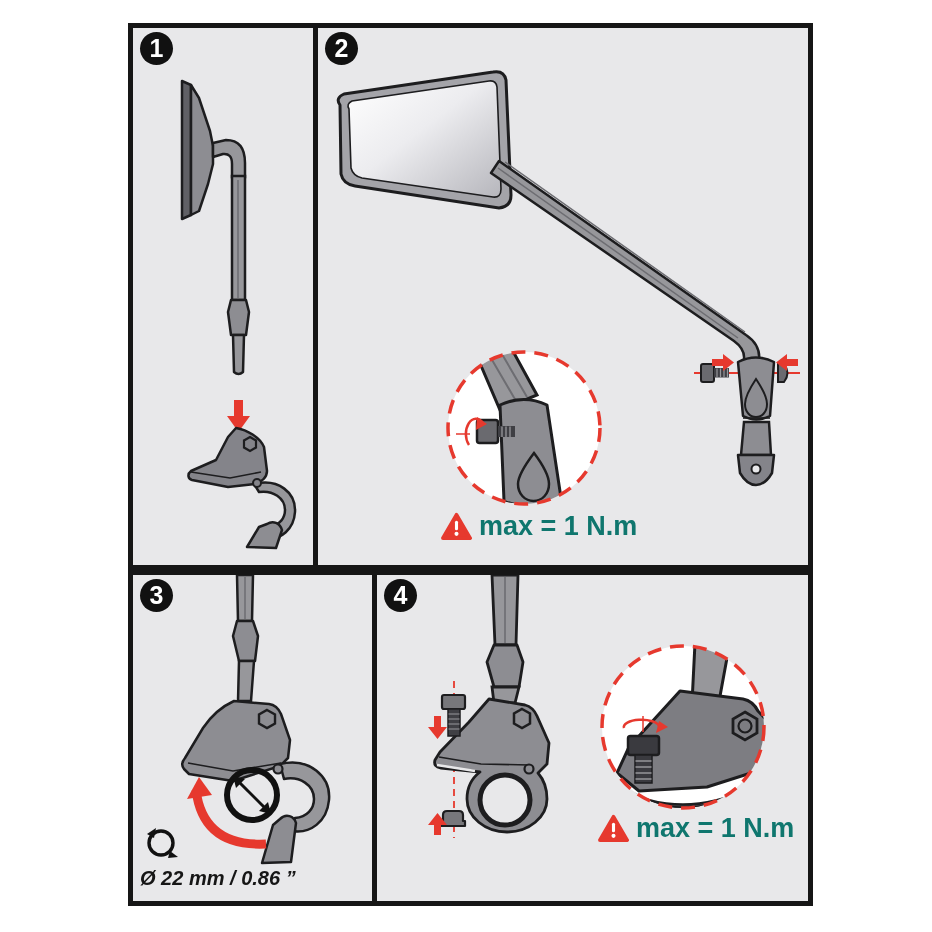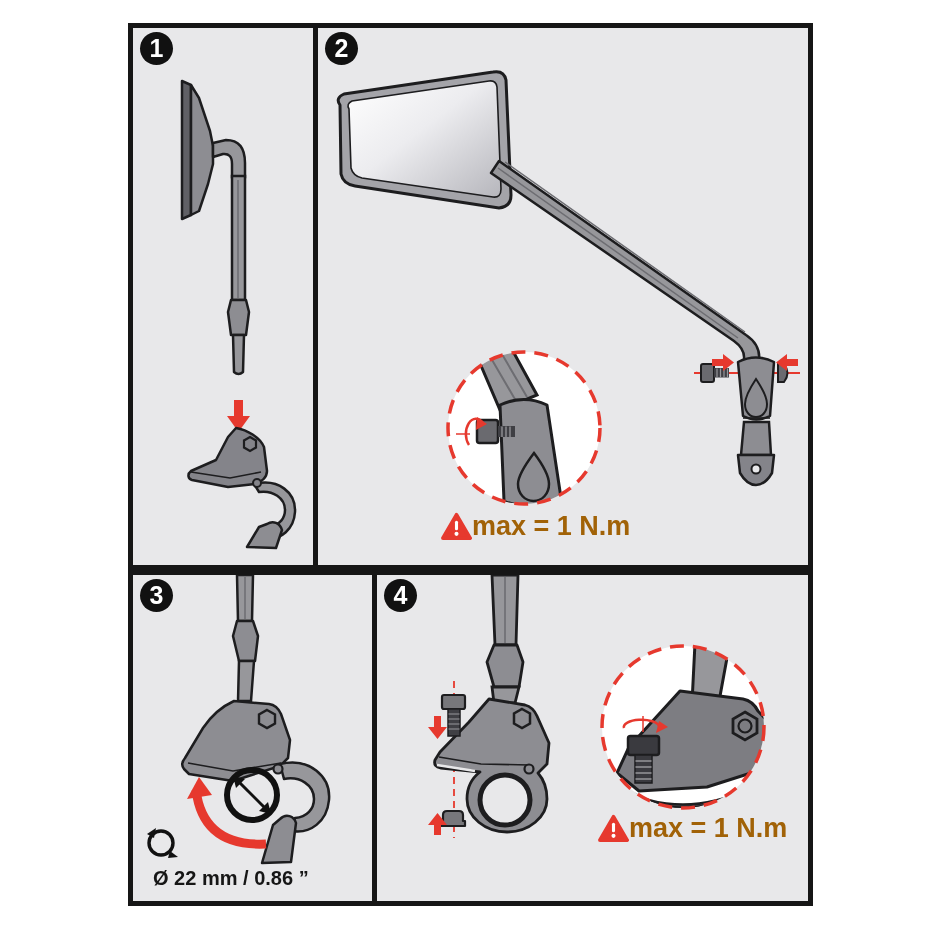--- a/index.html
+++ b/index.html
@@ -8,21 +8,21 @@
   .panel{position:absolute;background:#e8e8ea;border:5px solid #161616;box-sizing:border-box;}
   .panel.no-left{border-left:none;}
   #panel-1{left:128px;top:23px;width:190px;height:547px;}
   #panel-2{left:318px;top:23px;width:495px;height:547px;}
   #panel-3{left:128px;top:570px;width:249px;height:336px;}
   #panel-4{left:377px;top:570px;width:436px;height:336px;}
   .badge{position:absolute;left:7px;top:4px;width:33px;height:33px;border-radius:50%;
          background:#111111;color:#ffffff;font-weight:700;font-size:25px;
          display:flex;align-items:center;justify-content:center;z-index:3;}
   .art{position:absolute;left:0;top:0;}
-  .torque{position:absolute;display:flex;align-items:center;color:#a16207;
+  .torque{position:absolute;display:flex;align-items:center;gap:7px;color:#0f766e;
           font-weight:700;font-size:27px;white-space:nowrap;z-index:2;}
   .torque svg{flex:none;display:block;}
   .dia-note{position:absolute;color:#161616;font-weight:700;font-size:20px;white-space:nowrap;z-index:2;}
   .dia-icon{position:absolute;z-index:2;}
 </style>
 </head>
 <body>
 
 <div id="poster">
 
@@ -143,21 +143,21 @@
       <g>
         <path d="M133,269 Q70,272 63,215" stroke="#e6392e" stroke-width="9" fill="none"></path>
         <path d="M66,202 L54,224 L79,220 Z" fill="#e6392e"></path>
       </g>
     </svg>
     <svg class="dia-icon" style="left:10px;top:248px;" width="36" height="36" viewBox="0 0 36 36">
       <circle cx="18" cy="20" r="12" fill="none" stroke="#111111" stroke-width="3.4"></circle>
       <path d="M4,11 L13,5 L11,15 Z" fill="#111111"></path>
       <path d="M27,28 L35,34 L25,35 Z" fill="#111111"></path>
     </svg>
-    <div class="dia-note" style="left:20px;top:292px;">Ø 22 mm / 0.86 ”</div>
+    <div class="dia-note" style="left:7px;top:292px;font-style:italic;">Ø 22 mm / 0.86 ”</div>
   </div>
 
   <div class="panel no-left" id="panel-4">
     <div class="badge">4</div>
     <svg class="art" width="431" height="326" viewBox="0 0 431 326">
       <defs>
         <clipPath id="c4">
             <circle cx="306" cy="152" r="81"></circle>
           </clipPath>
       </defs>

